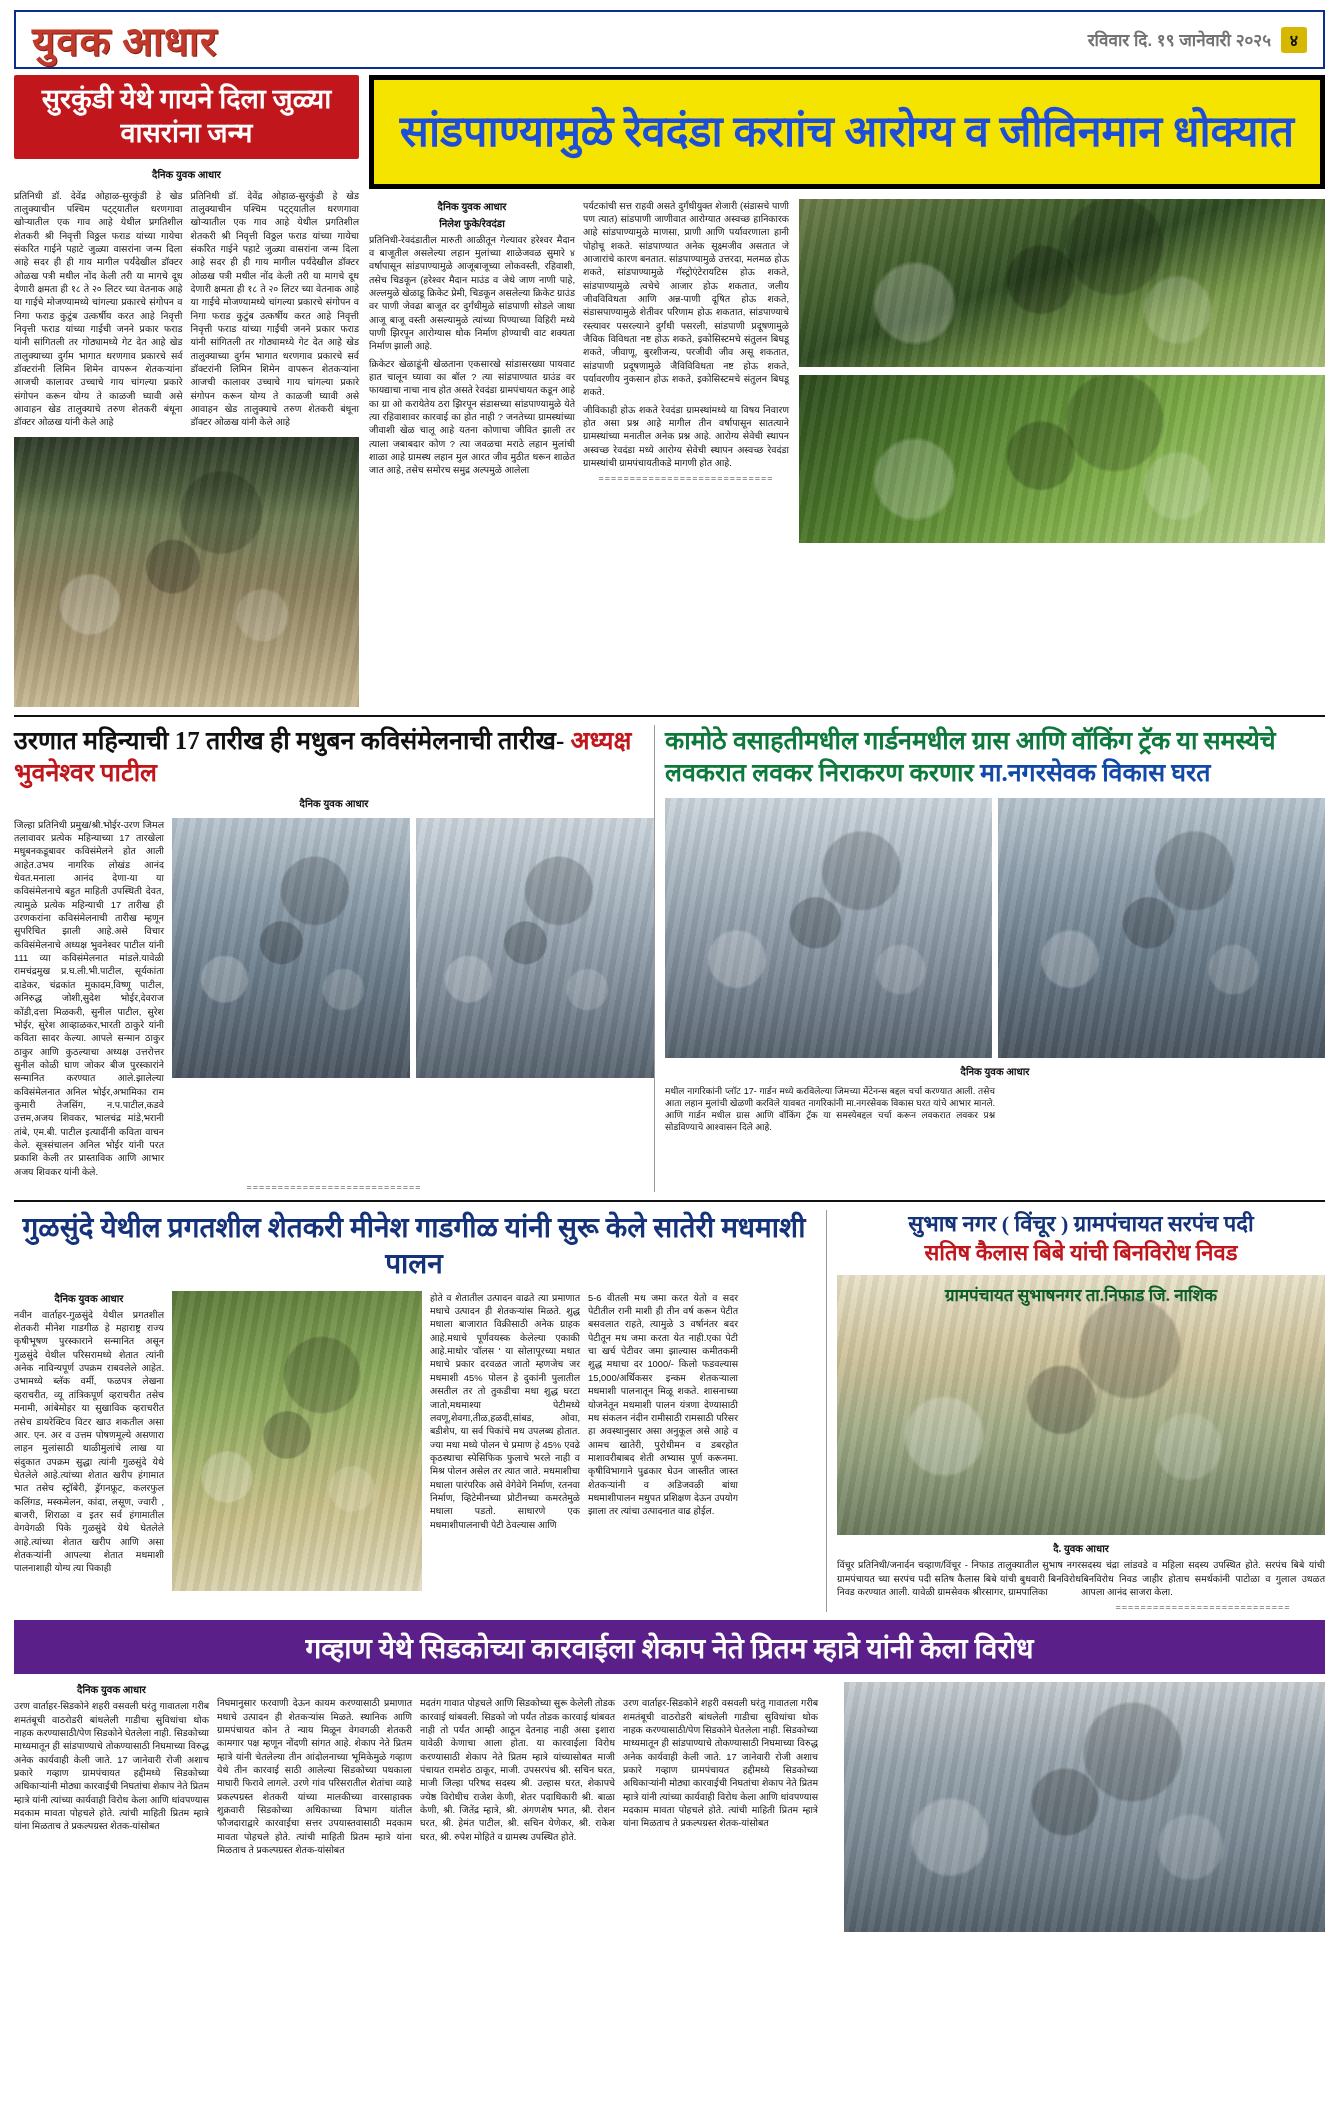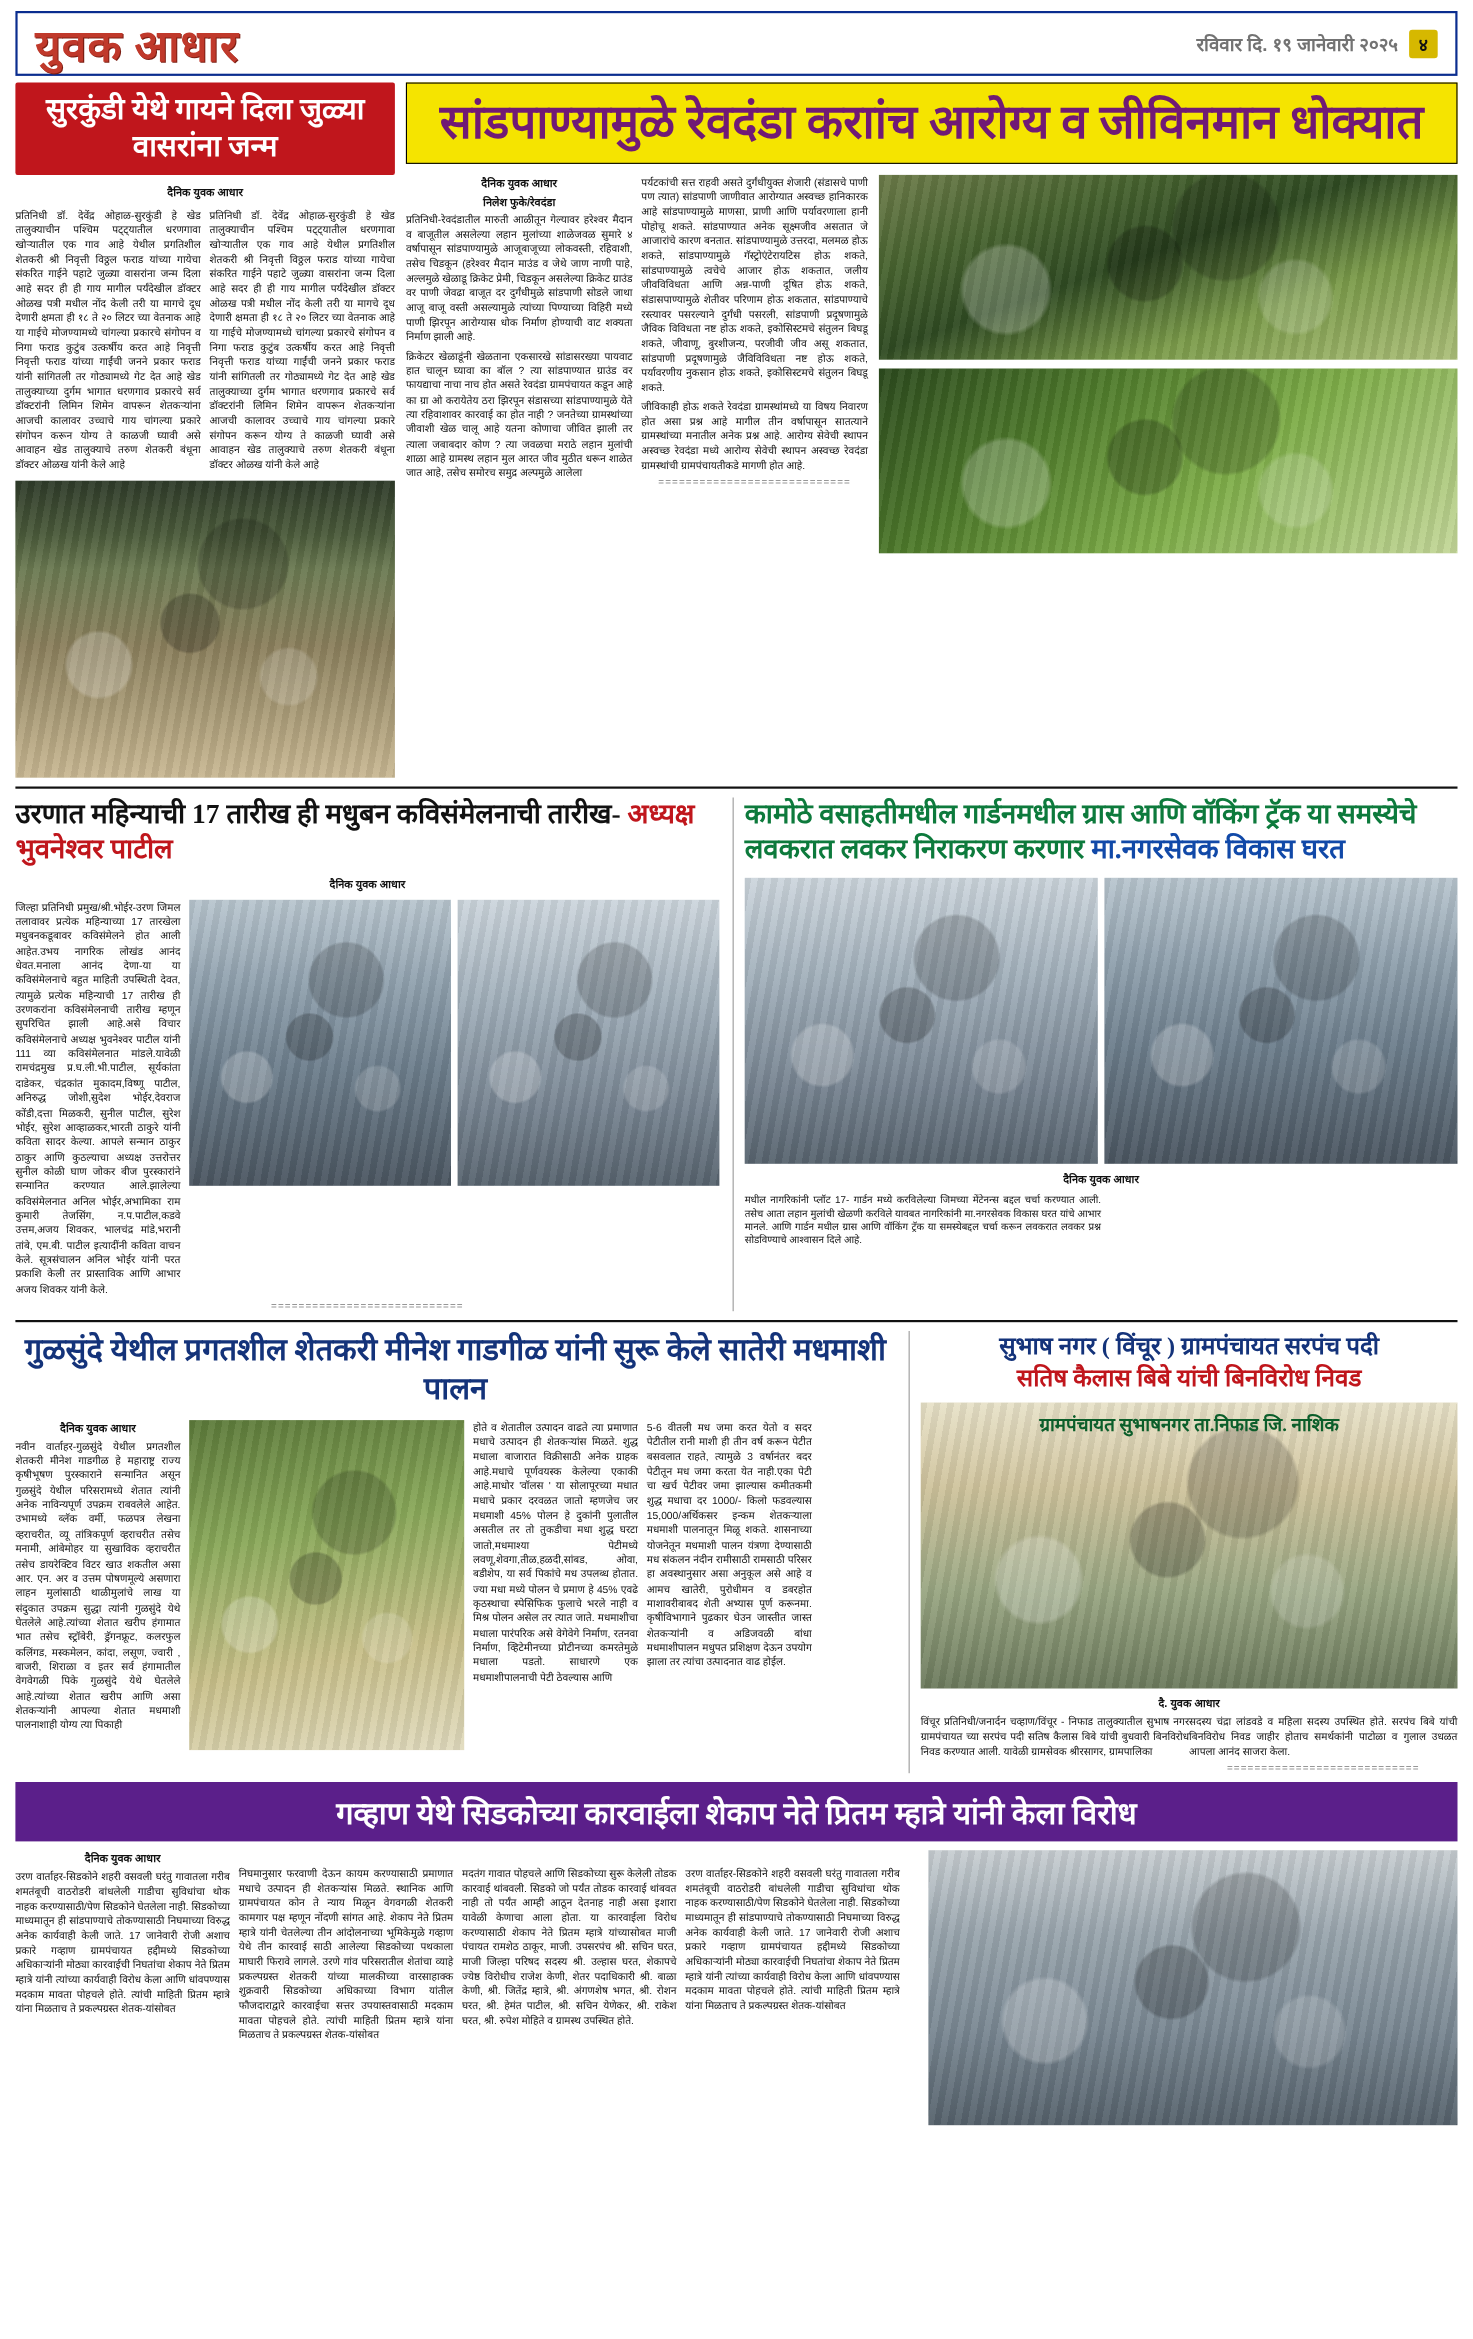--- a/index.html
+++ b/index.html
@@ -45,37 +45,37 @@
   
   .top-wrap { display:flex; gap:10px; }
   .top-left { width:345px; }
   .hl-red {
     background:#c0161c; color:#fff; text-align:center;
     font-family:"Liberation Serif", serif; font-weight:bold;
     font-size:27px; line-height:1.25; padding:8px 6px; border-radius:2px;
   }
   .top-right { flex:1; }
   .hl-yellow {
-    background:#f5e400; color:#701a75; text-align:center;
-    font-family:"Liberation Serif", serif; font-weight:bold;
-    font-size:43px; line-height:1.2; padding:10px 8px; border:1px solid #000000;
+    background:#f5e400; color:#1d4ed8; text-align:center;
+    font-family:"Liberation Serif", serif; font-weight:bold;
+    font-size:43px; line-height:1.2; padding:26px 8px; border:5px solid #000000;
   }
 
   .tl-cols { display:flex; gap:8px; margin-top:8px; }
   .tl-cols > div { width:50%; }
   .tl-photo { height:270px; margin-top:8px; }
 
   .tr-body { display:flex; gap:10px; margin-top:10px; }
   .tr-textcols { display:flex; gap:8px; width:420px; }
   .tr-textcols > div { width:50%; }
   .tr-photos { flex:1; display:flex; flex-direction:column; gap:8px; }
   .tr-photos .photo { height:168px; }
 
   
-  .mid-wrap { display:flex; gap:12px; margin-top:6px; }
+  .mid-wrap { display:flex; margin-top:6px; }
   .mid-left { width:640px; }
   .mid-right { flex:1; }
   .hd-black {
     font-family:"Liberation Serif", serif; font-weight:bold;
     font-size:25px; line-height:1.3; color:#111;
   }
   .hd-red-inline { color:#c0161c; }
   .hd-green {
     font-family:"Liberation Serif", serif; font-weight:bold;
     font-size:25px; line-height:1.3; color:#0d7a3c;

